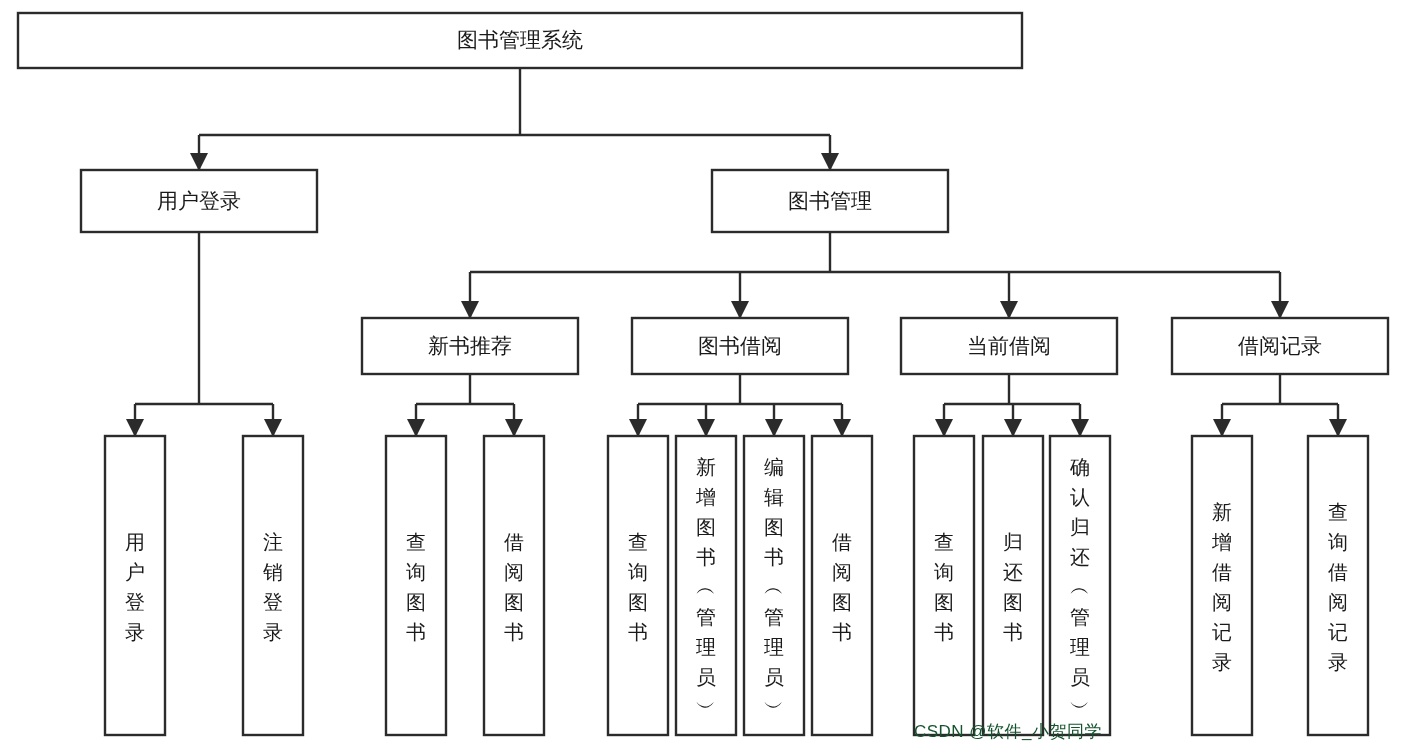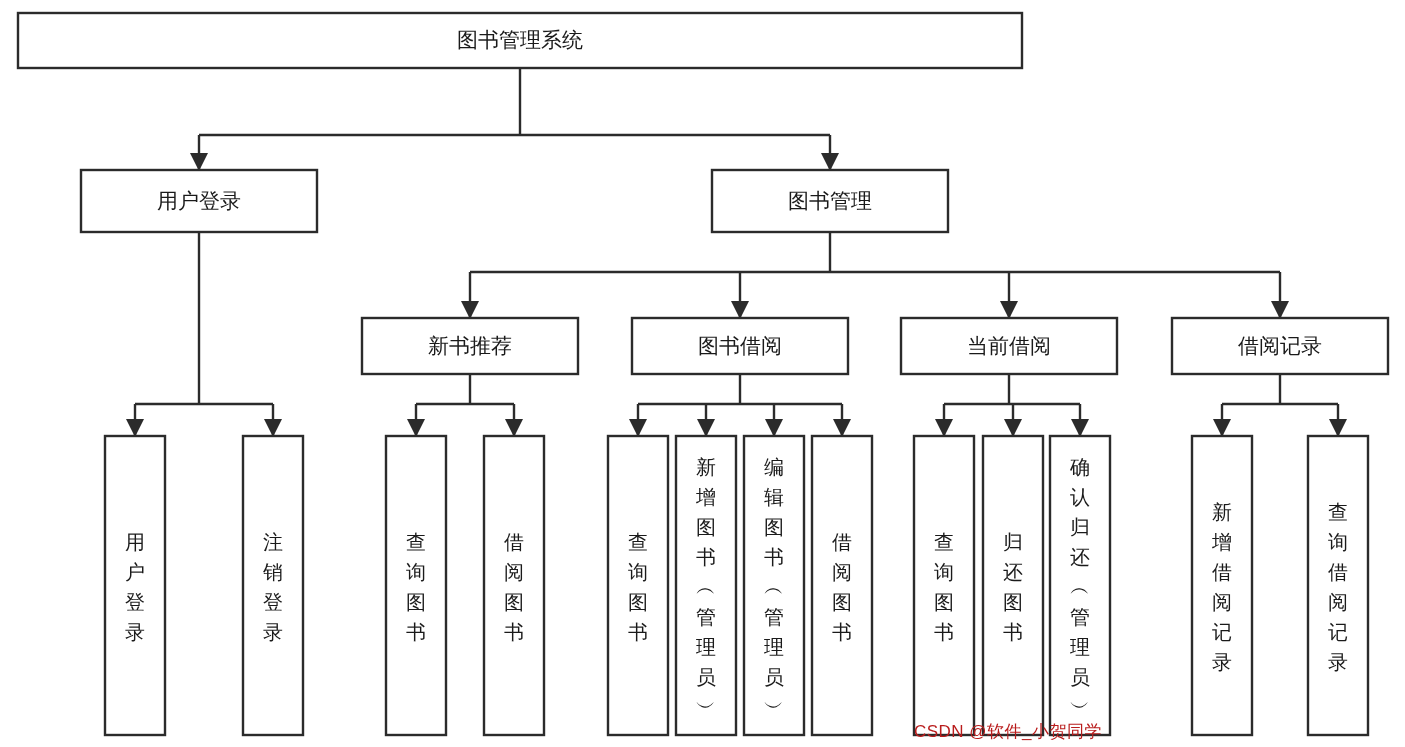--- a/index.html
+++ b/index.html
@@ -57,21 +57,21 @@
     font-size: 20px;
     fill: #1a1a1a;
     text-anchor: middle;
   }
   .watermark {
     position: absolute;
     right: 8px;
     bottom: 4px;
     font-family: "Liberation Sans", "DejaVu Sans", sans-serif;
     font-size: 17px;
-    color: #b91c1c;
+    color: #14532d;
     letter-spacing: 0.5px;
     white-space: nowrap;
     pointer-events: none;
     margin-left: 24px;
   }
 </style>
 </head>
 <body>
 
 <div id="diagram-root">

